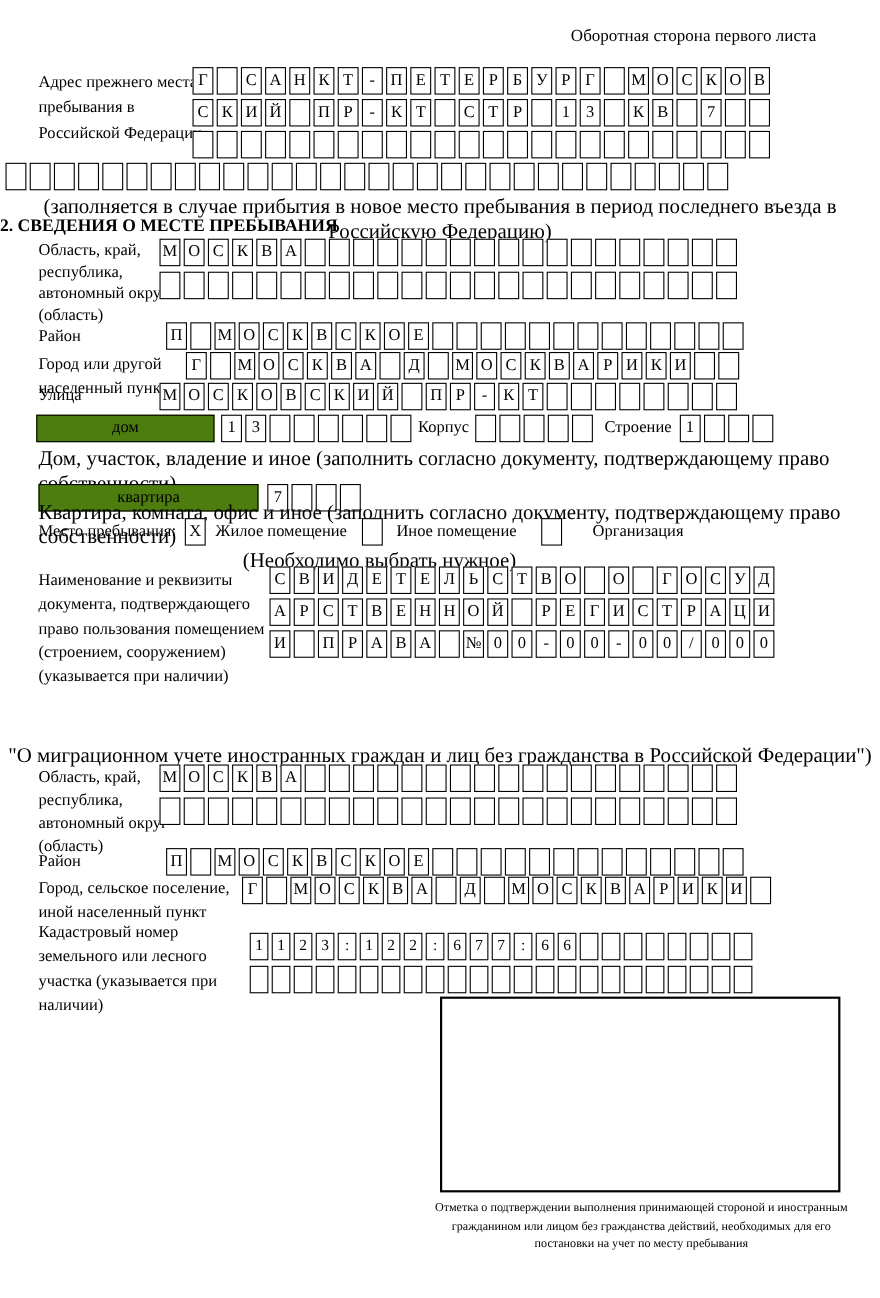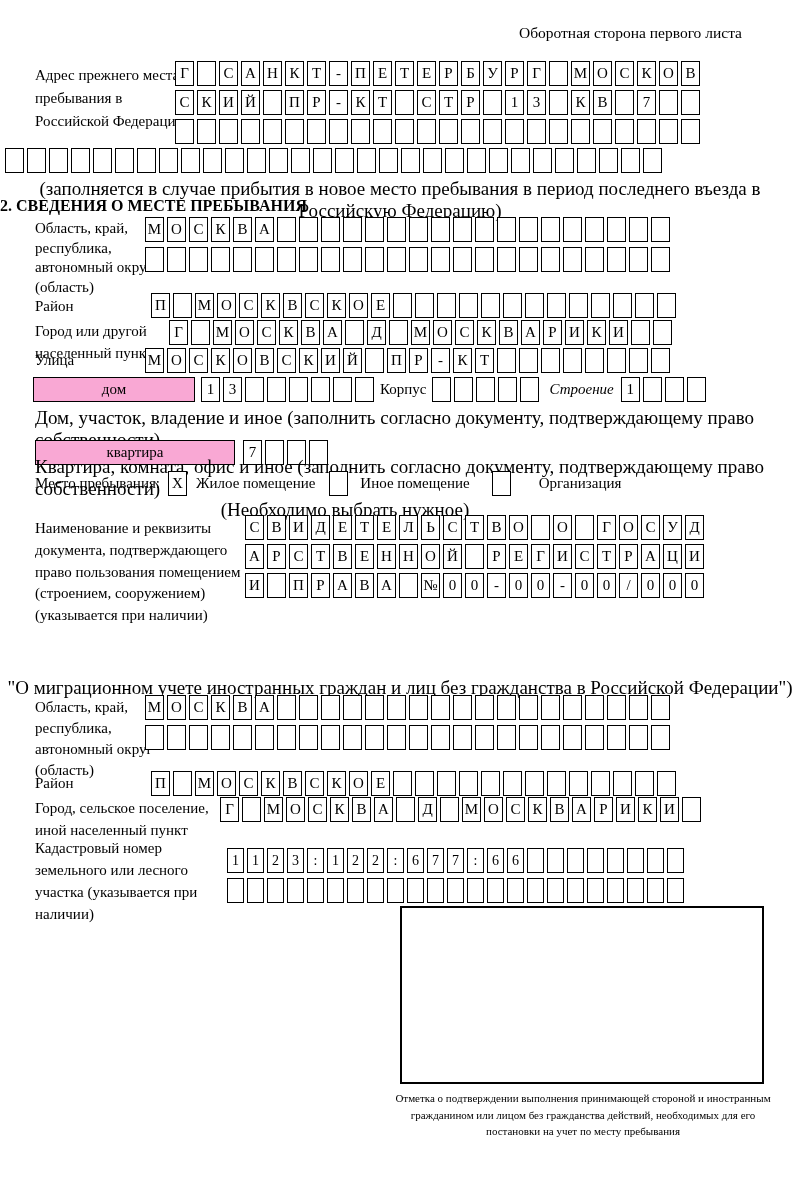--- a/index.html
+++ b/index.html
@@ -11,21 +11,21 @@
   .label{position:absolute;font-size:15px;line-height:1.3;}
   .cells{position:absolute;display:flex;gap:3px;}
   .inline-cells{display:flex;gap:3px;}
   .cell{
     flex:0 0 auto;width:19px;height:25px;border:1.5px solid #000;
     display:flex;align-items:center;justify-content:center;
     font-size:15px;line-height:1;background:#fff;box-sizing:border-box;
   }
   .cells-sm .cell{width:17px;font-size:14px;}
   .widebox{
-    flex:0 0 auto;border:1.5px solid #000;height:25px;background:#f9a8d4;
+    flex:0 0 auto;border:1.5px solid #000;height:25px;background:#4d7c0f;
     display:flex;align-items:center;justify-content:center;font-size:15px;box-sizing:border-box;
   }
   .inline-row{position:absolute;display:flex;align-items:center;}
   .note{font-size:19px;}
   .center{text-align:center;}
   .title{position:absolute;width:100%;text-align:left;font-size:16px;font-weight:bold;}
   .stampbox{position:absolute;border:2px solid #000;background:#fff;}
 </style>
 </head>
 <body>
@@ -299,21 +299,21 @@
         <div class="cell"></div>
       </div>
     <div style="margin-left:6px;font-size:15px;">Корпус</div>
     <div class="inline-cells" style="margin-left:6px;">
         <div class="cell"></div>
         <div class="cell"></div>
         <div class="cell"></div>
         <div class="cell"></div>
         <div class="cell"></div>
       </div>
-    <div style="margin-left:10px;font-size:15px;font-style:italic;">Строение</div>
+    <div style="margin-left:10px;font-size:15px;">Строение</div>
     <div class="inline-cells" style="margin-left:7px;">
         <div class="cell">1</div>
         <div class="cell"></div>
         <div class="cell"></div>
         <div class="cell"></div>
       </div>
   </div>
   <div class="abs note" style="left:35px;top:407px;width:760px;">Дом, участок, владение и иное (заполнить согласно документу, подтверждающему право собственности)</div>
 
   <div class="inline-row" style="left:35px;top:440px;">

